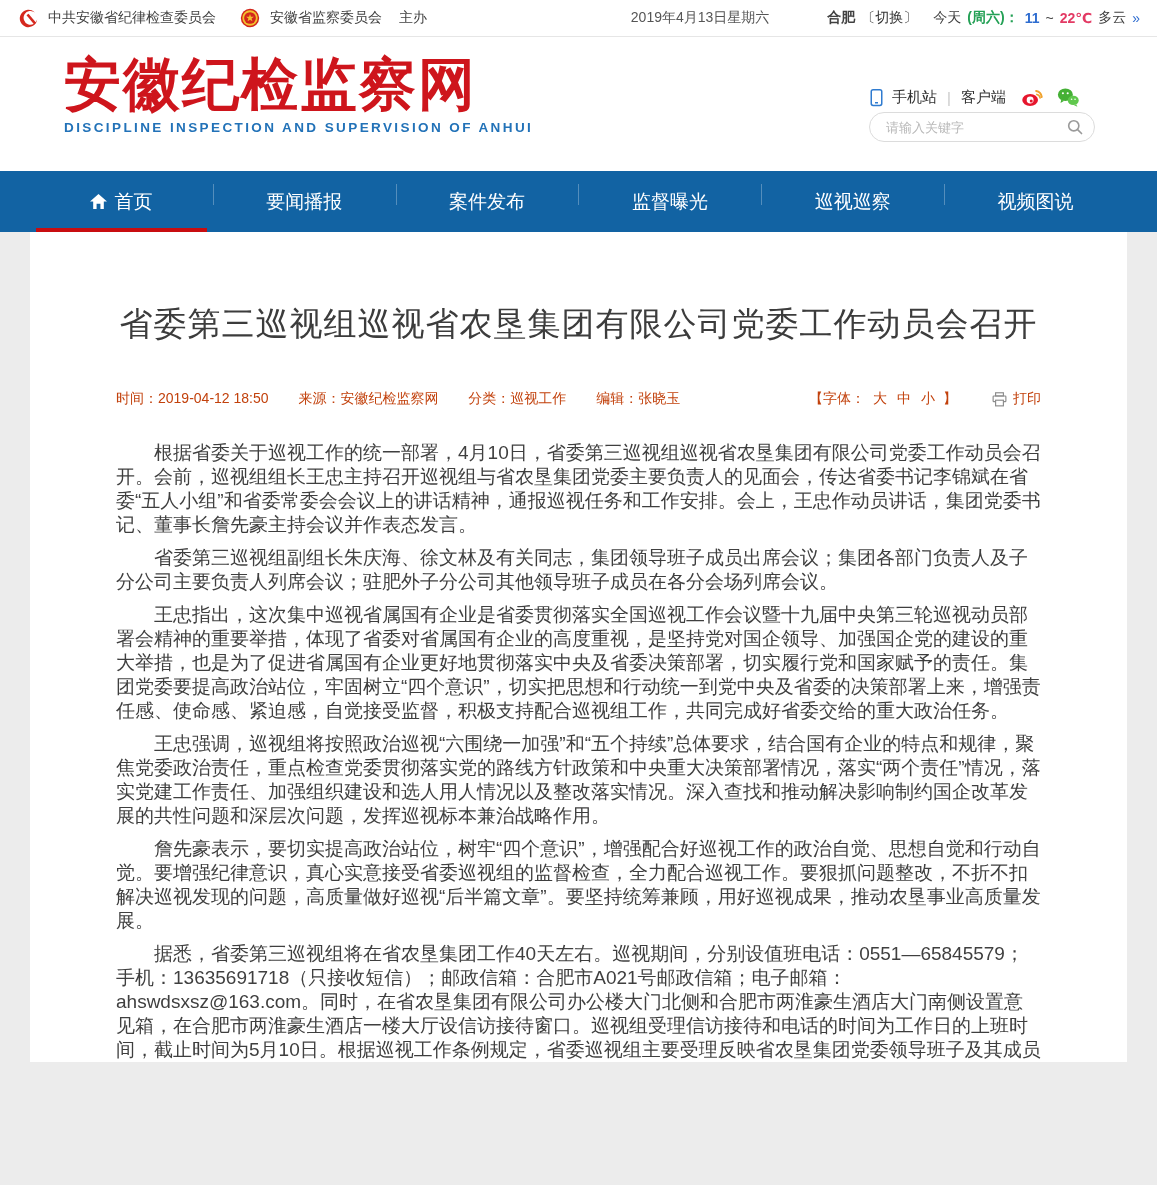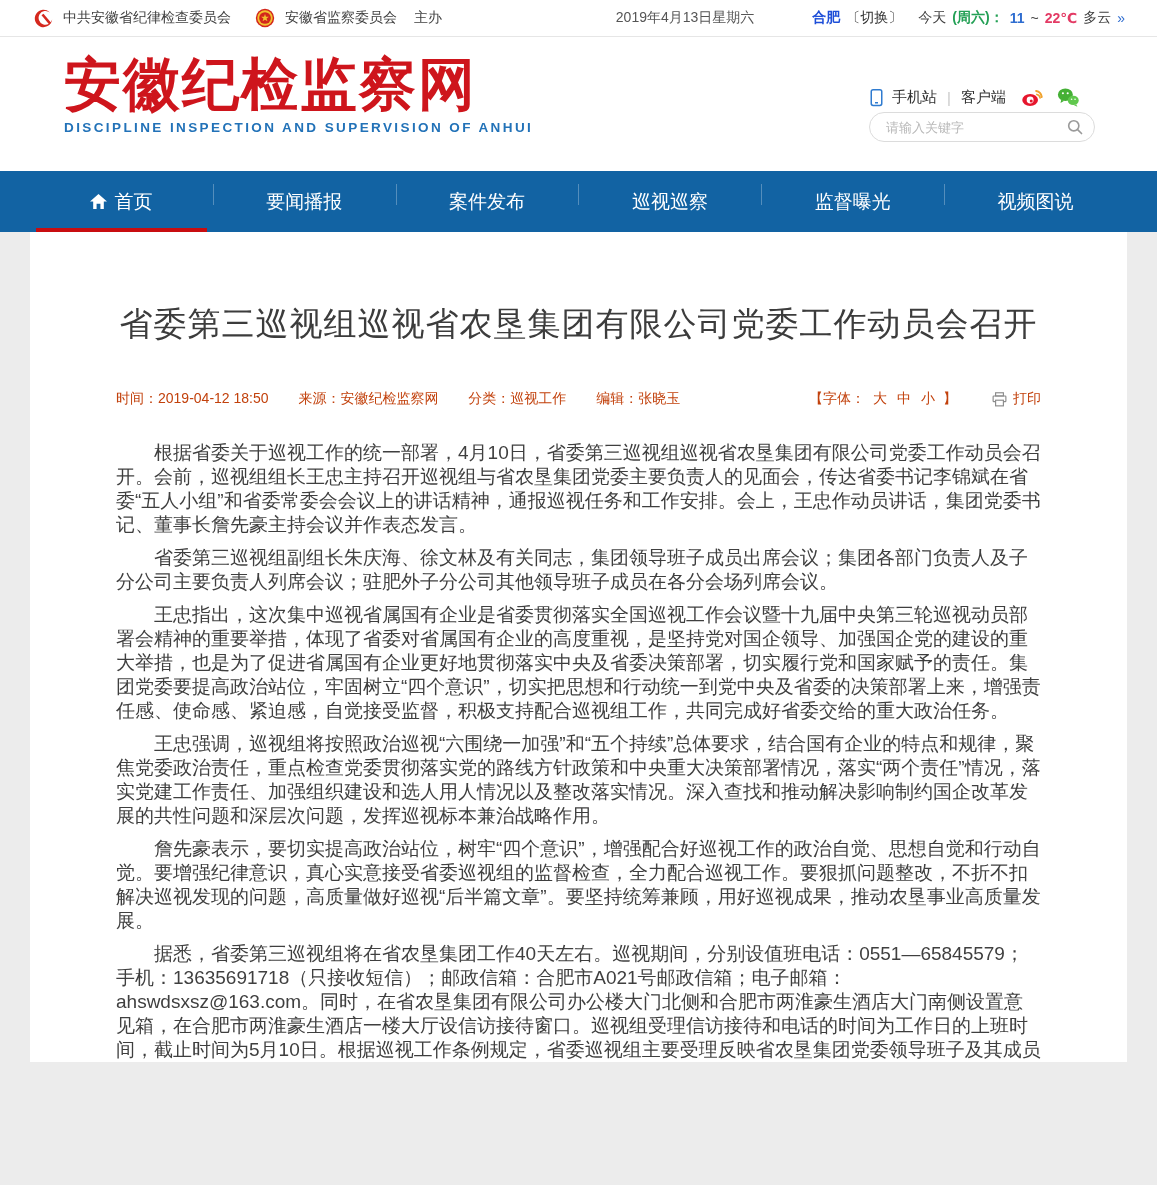--- a/index.html
+++ b/index.html
@@ -6,26 +6,26 @@
   body{
     width:1157px;height:1185px;overflow:hidden;
     background:#ececec;
     font-family:"Liberation Sans","DejaVu Sans",sans-serif;
     color:#333;
   }
   
   .topbar{
     height:36px;background:#fff;border-bottom:1px solid #e6e6e6;
     display:flex;align-items:center;justify-content:space-between;
-    padding:0 32px;font-size:14px;color:#404040;
+    padding:0 17px;font-size:14px;color:#404040;
   }
   .topbar-left{display:flex;align-items:center;gap:9px;}
   .topbar-right{display:flex;align-items:center;gap:6px;}
   .tb-date{color:#555;margin-right:52px;}
-  .tb-city{color:#1d4ed8;font-weight:bold;}
+  .tb-city{color:#404040;font-weight:bold;}
   .tb-switch{color:#333;}
   .tb-week{color:#23a055;font-weight:bold;}
   .tb-low{color:#2f6dd0;font-weight:bold;}
   .tb-high{color:#e33a64;font-weight:bold;}
   .tb-more{color:#2f6dd0;}
   
   .header{height:134px;background:#fff;position:relative;}
   .logo{position:absolute;left:64px;top:14px;}
   .site-name{
     font-family:"DejaVu Serif","Liberation Serif",serif;
@@ -191,24 +191,24 @@
     </span>
     <span>首页</span>
   </div>
   <div class="nav-item">
     <span>要闻播报</span>
   </div>
   <div class="nav-item">
     <span>案件发布</span>
   </div>
   <div class="nav-item">
+    <span>监督曝光</span>
+  </div>
+  <div class="nav-item">
     <span>巡视巡察</span>
-  </div>
-  <div class="nav-item">
-    <span>监督曝光</span>
   </div>
   <div class="nav-item">
     <span>视频图说</span>
   </div>
 </div>
 
 <div class="content">
   <h1 class="article-title">省委第三巡视组巡视省农垦集团有限公司党委工作动员会召开</h1>
 
   <div class="meta-row">

